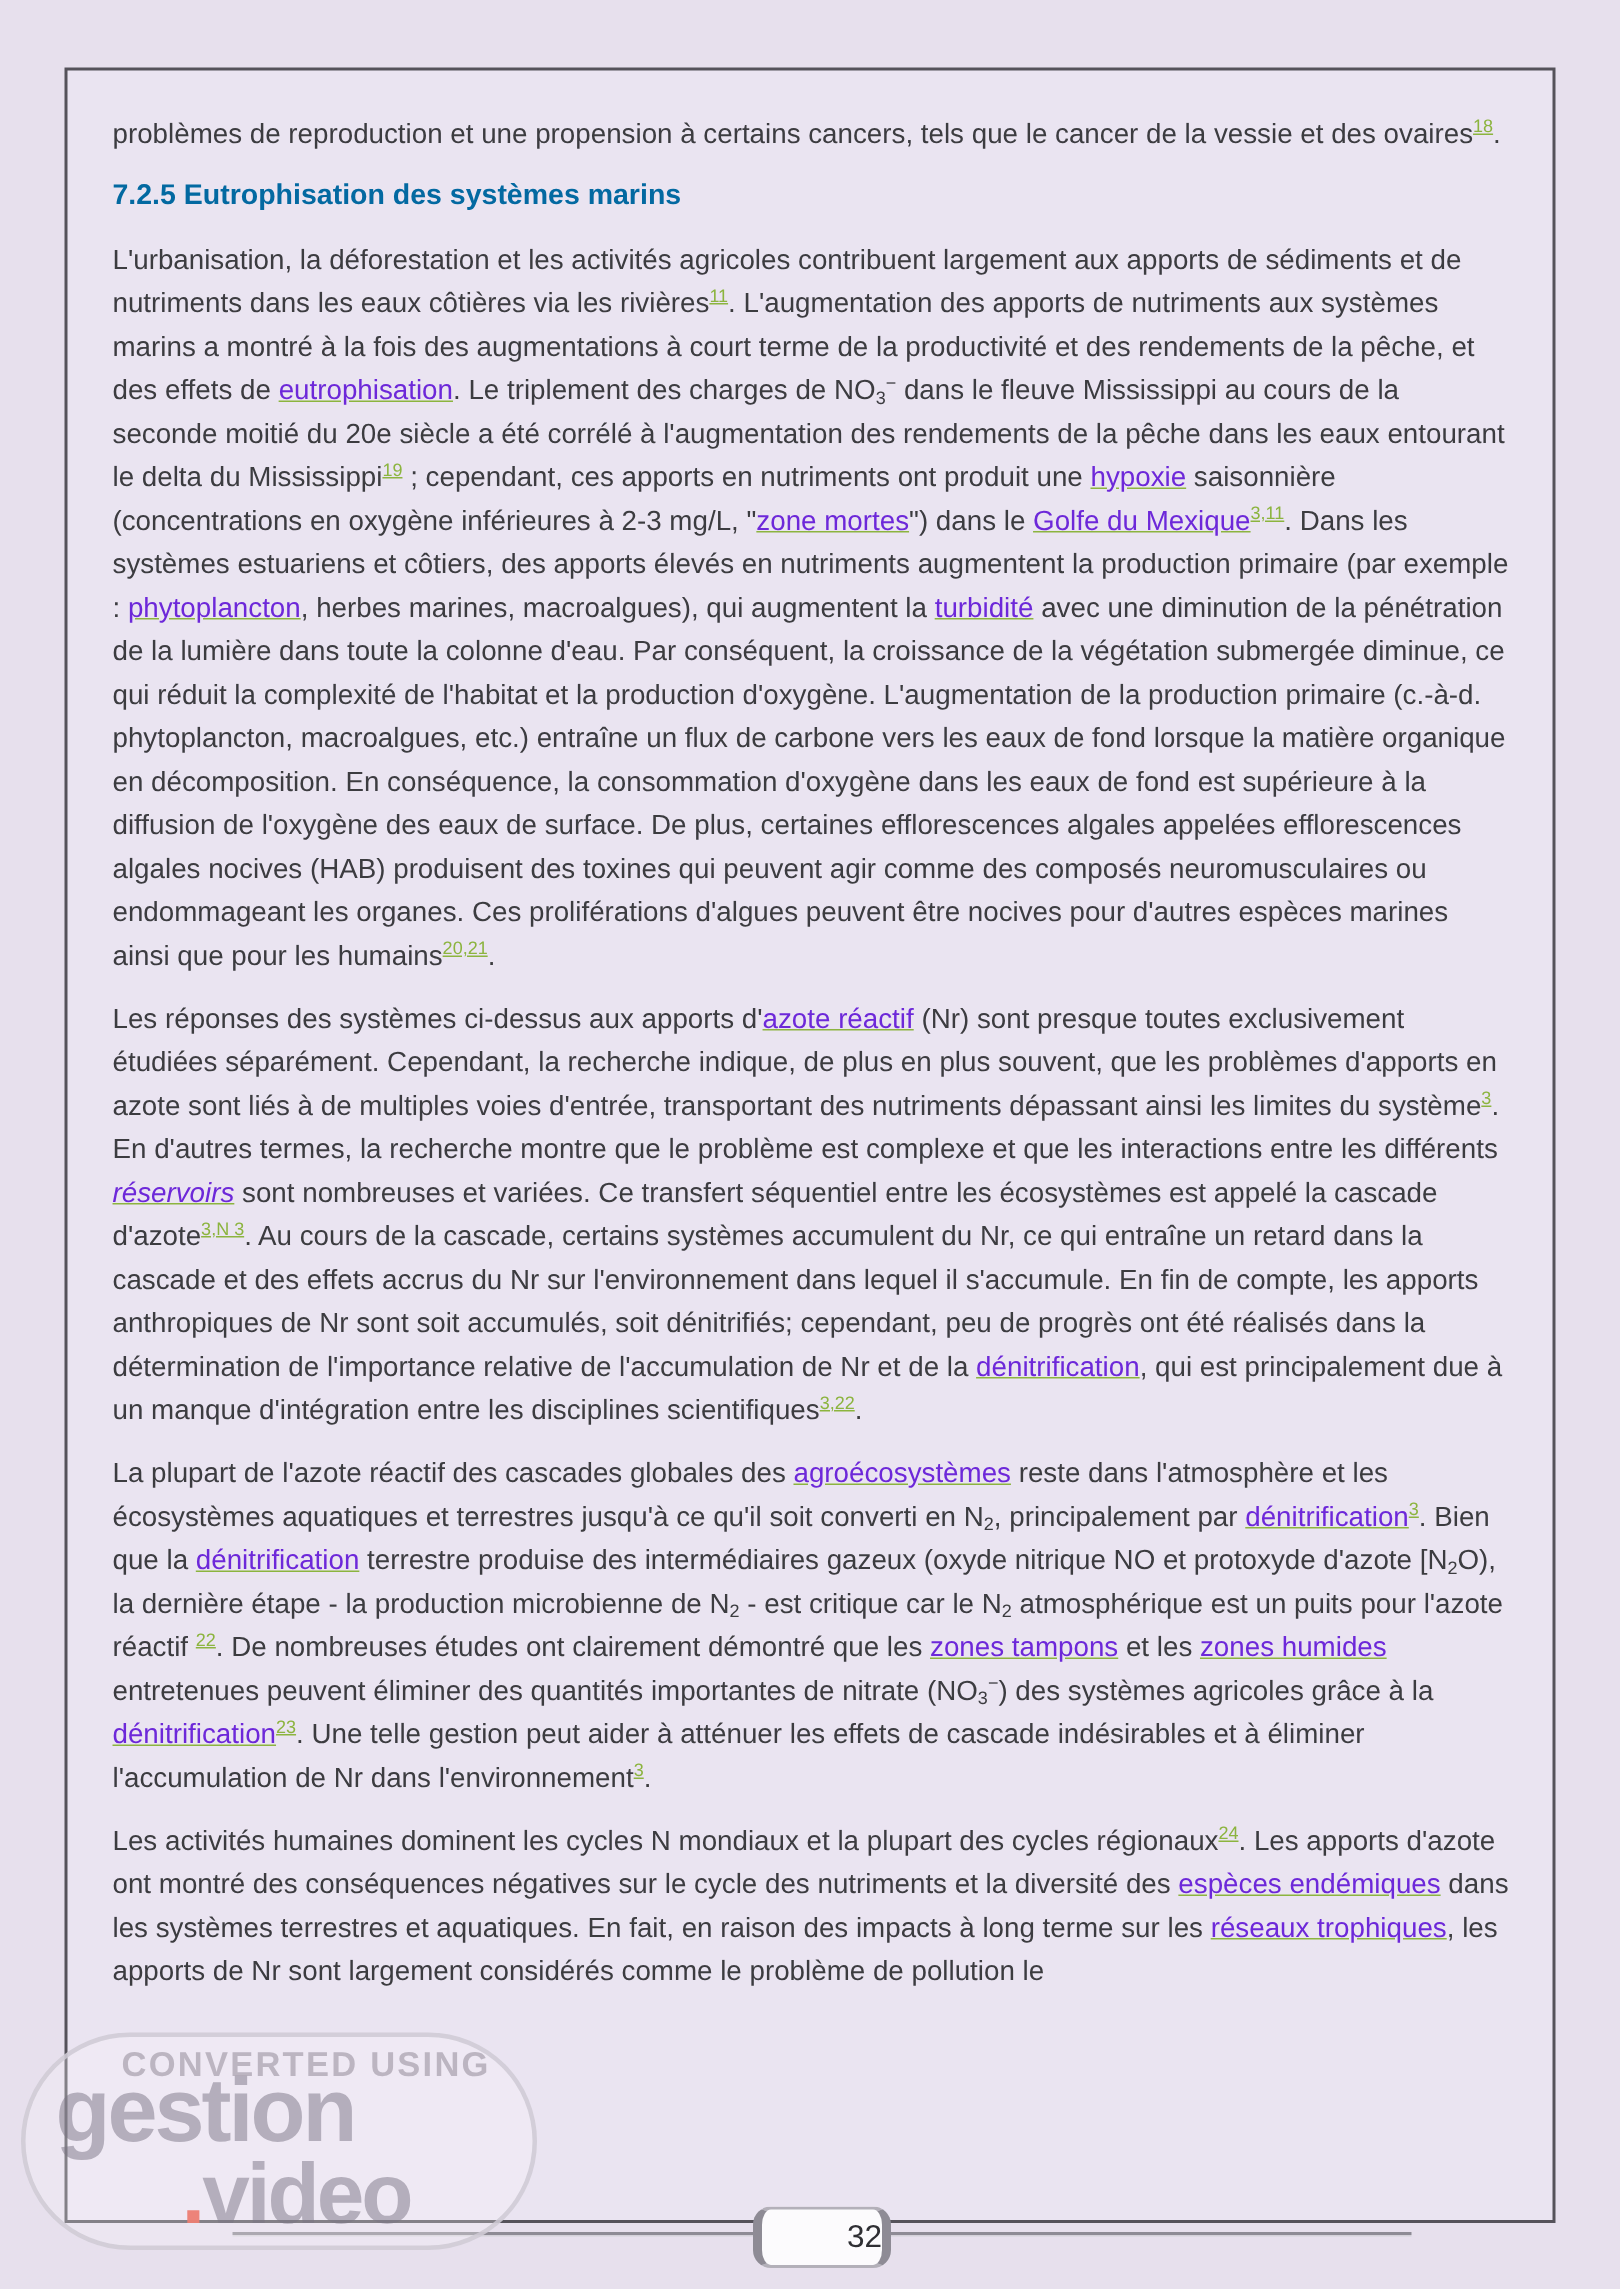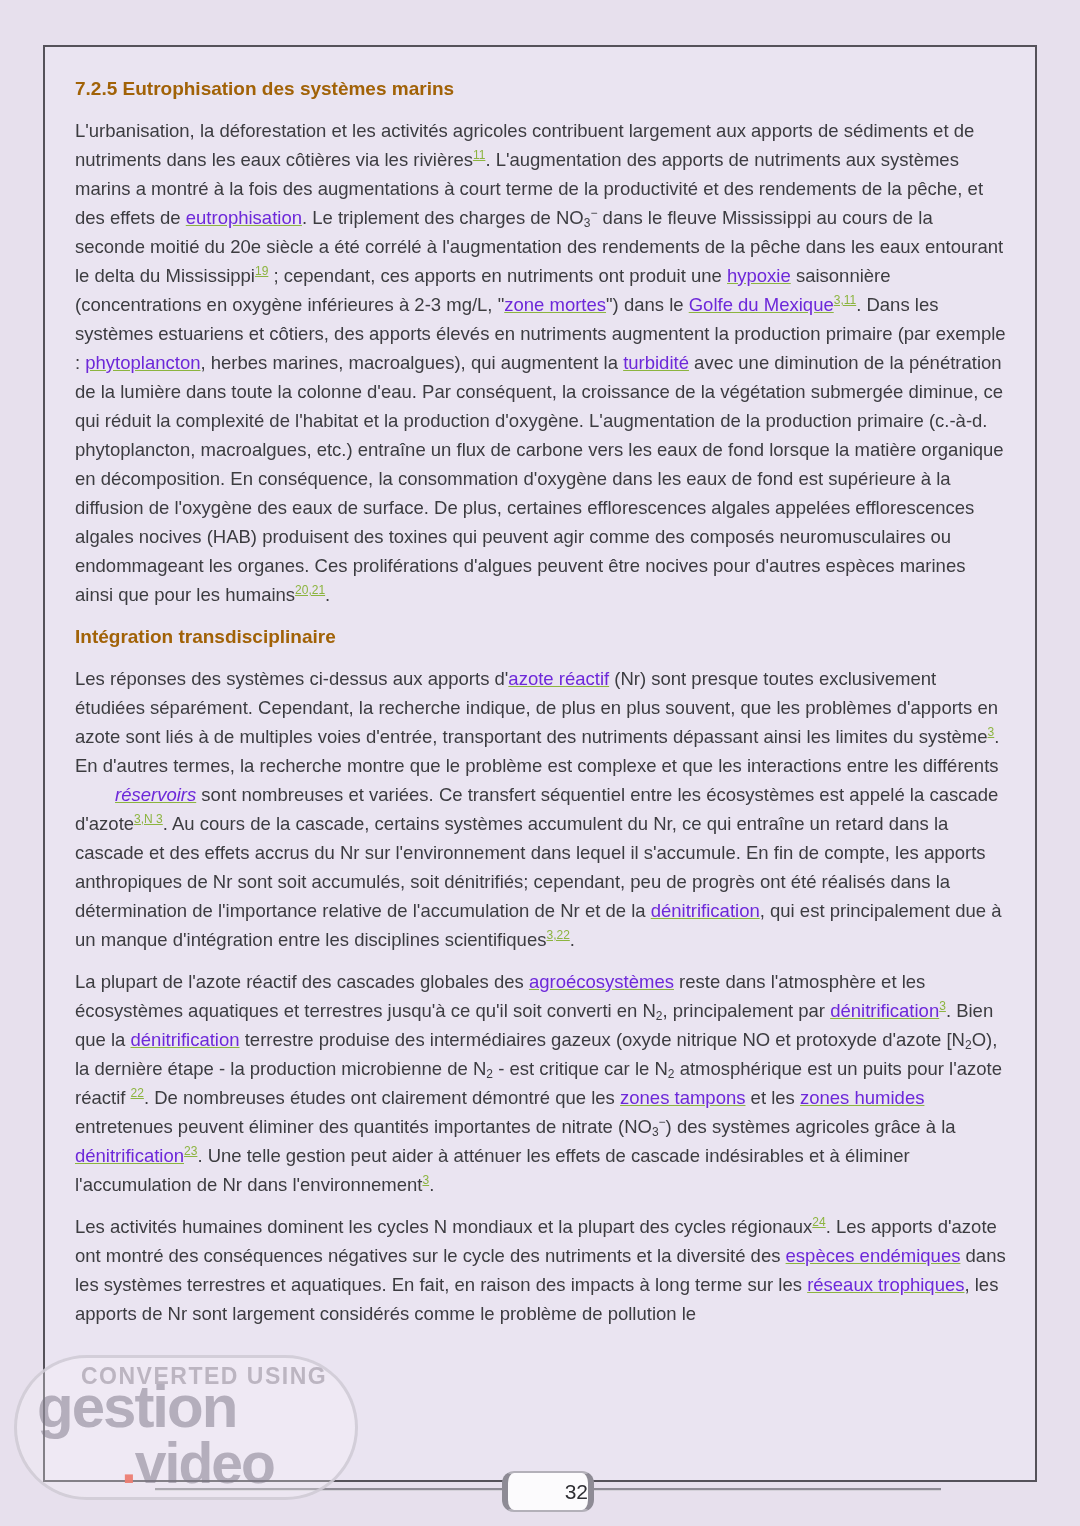--- a/index.html
+++ b/index.html
@@ -12,23 +12,23 @@
   }
   .page {
     position:absolute; left:43px; top:45px;
     width:994px; height:1437px;
     background:#eae4f1;
     border:2px solid #55525a;
     padding:27px 28px 0 30px;
   }
   .doc { color:#3c3c40; font-size:18.5px; line-height:29px; text-align:left; }
   .doc p { margin:0 0 13px 0; }
-  .doc h3 { font-size:19px; line-height:29px; margin:0 0 13px 0; color:#a16207; font-weight:700; }
+  .doc h3 { font-size:19px; line-height:29px; margin:0 0 13px 0; color:#0369a1; font-weight:700; }
   a.link { color:#6d28d9; text-decoration:underline; text-decoration-color:#8cb43f; cursor:pointer; }
-  a.link.italic { font-style:italic;margin-left:40px; }
+  a.link.italic { font-style:italic; }
   a.suplink {
     color:#8cb43f; text-decoration:underline; text-decoration-color:#8cb43f;
     font-size:12px; vertical-align:7px; line-height:0; cursor:pointer;
   }
   .sub { font-size:12px; vertical-align:-3px; line-height:0; }
   .sup { font-size:12px; vertical-align:7px; line-height:0; }
 
   .footer-rule {
     position:absolute; left:155px; top:1488px; width:786px; height:3px;
     border-top:2px solid #8e8b95; border-bottom:1px solid #d4d1d9;
@@ -66,23 +66,23 @@
     font-size:57px; font-weight:800; letter-spacing:-2px;
     color:rgba(122,115,131,0.5); white-space:nowrap;
   }
   .wm-dot { color:rgba(236,125,114,0.95); }
 </style>
 </head>
 <body>
 
 <div class="page">
   <div class="doc">
+      <p><span class="seg">problèmes de reproduction et une propension à certains cancers, tels que le cancer de la vessie et des ovaires</span><a class="suplink">18</a><span class="seg">.</span></p>
       <h3>7.2.5 Eutrophisation des systèmes marins</h3>
       <p><span class="seg">L'urbanisation, la déforestation et les activités agricoles contribuent largement aux apports de sédiments et de nutriments dans les eaux côtières via les rivières</span><a class="suplink">11</a><span class="seg">. L'augmentation des apports de nutriments aux systèmes marins a montré à la fois des augmentations à court terme de la productivité et des rendements de la pêche, et des effets de </span><a class="link">eutrophisation</a><span class="seg">. Le triplement des charges de NO</span><span class="sub">3</span><span class="sup">−</span><span class="seg"> dans le fleuve Mississippi au cours de la seconde moitié du 20e siècle a été corrélé à l'augmentation des rendements de la pêche dans les eaux entourant le delta du Mississippi</span><a class="suplink">19</a><span class="seg"> ; cependant, ces apports en nutriments ont produit une </span><a class="link">hypoxie</a><span class="seg"> saisonnière (concentrations en oxygène inférieures à 2-3 mg/L, "</span><a class="link">zone mortes</a><span class="seg">") dans le </span><a class="link">Golfe du Mexique</a><a class="suplink">3,11</a><span class="seg">. Dans les systèmes estuariens et côtiers, des apports élevés en nutriments augmentent la production primaire (par exemple : </span><a class="link">phytoplancton</a><span class="seg">, herbes marines, macroalgues), qui augmentent la </span><a class="link">turbidité</a><span class="seg"> avec une diminution de la pénétration de la lumière dans toute la colonne d'eau. Par conséquent, la croissance de la végétation submergée diminue, ce qui réduit la complexité de l'habitat et la production d'oxygène. L'augmentation de la production primaire (c.-à-d. phytoplancton, macroalgues, etc.) entraîne un flux de carbone vers les eaux de fond lorsque la matière organique en décomposition. En conséquence, la consommation d'oxygène dans les eaux de fond est supérieure à la diffusion de l'oxygène des eaux de surface. De plus, certaines efflorescences algales appelées efflorescences algales nocives (HAB) produisent des toxines qui peuvent agir comme des composés neuromusculaires ou endommageant les organes. Ces proliférations d'algues peuvent être nocives pour d'autres espèces marines ainsi que pour les humains</span><a class="suplink">20,21</a><span class="seg">.</span></p>
-      <h3>Intégration transdisciplinaire</h3>
       <p><span class="seg">Les réponses des systèmes ci-dessus aux apports d'</span><a class="link">azote réactif</a><span class="seg"> (Nr) sont presque toutes exclusivement étudiées séparément. Cependant, la recherche indique, de plus en plus souvent, que les problèmes d'apports en azote sont liés à de multiples voies d'entrée, transportant des nutriments dépassant ainsi les limites du système</span><a class="suplink">3</a><span class="seg">. En d'autres termes, la recherche montre que le problème est complexe et que les interactions entre les différents </span><a class="link italic">réservoirs</a><span class="seg"> sont nombreuses et variées. Ce transfert séquentiel entre les écosystèmes est appelé la cascade d'azote</span><a class="suplink">3,N 3</a><span class="seg">. Au cours de la cascade, certains systèmes accumulent du Nr, ce qui entraîne un retard dans la cascade et des effets accrus du Nr sur l'environnement dans lequel il s'accumule. En fin de compte, les apports anthropiques de Nr sont soit accumulés, soit dénitrifiés; cependant, peu de progrès ont été réalisés dans la détermination de l'importance relative de l'accumulation de Nr et de la </span><a class="link">dénitrification</a><span class="seg">, qui est principalement due à un manque d'intégration entre les disciplines scientifiques</span><a class="suplink">3,22</a><span class="seg">.</span></p>
       <p><span class="seg">La plupart de l'azote réactif des cascades globales des </span><a class="link">agroécosystèmes</a><span class="seg"> reste dans l'atmosphère et les écosystèmes aquatiques et terrestres jusqu'à ce qu'il soit converti en N</span><span class="sub">2</span><span class="seg">, principalement par </span><a class="link">dénitrification</a><a class="suplink">3</a><span class="seg">. Bien que la </span><a class="link">dénitrification</a><span class="seg"> terrestre produise des intermédiaires gazeux (oxyde nitrique NO et protoxyde d'azote [N</span><span class="sub">2</span><span class="seg">O), la dernière étape - la production microbienne de N</span><span class="sub">2</span><span class="seg"> - est critique car le N</span><span class="sub">2</span><span class="seg"> atmosphérique est un puits pour l'azote réactif </span><a class="suplink">22</a><span class="seg">. De nombreuses études ont clairement démontré que les </span><a class="link">zones tampons</a><span class="seg"> et les </span><a class="link">zones humides</a><span class="seg"> entretenues peuvent éliminer des quantités importantes de nitrate (NO</span><span class="sub">3</span><span class="sup">−</span><span class="seg">) des systèmes agricoles grâce à la </span><a class="link">dénitrification</a><a class="suplink">23</a><span class="seg">. Une telle gestion peut aider à atténuer les effets de cascade indésirables et à éliminer l'accumulation de Nr dans l'environnement</span><a class="suplink">3</a><span class="seg">.</span></p>
       <p><span class="seg">Les activités humaines dominent les cycles N mondiaux et la plupart des cycles régionaux</span><a class="suplink">24</a><span class="seg">. Les apports d'azote ont montré des conséquences négatives sur le cycle des nutriments et la diversité des </span><a class="link">espèces endémiques</a><span class="seg"> dans les systèmes terrestres et aquatiques. En fait, en raison des impacts à long terme sur les </span><a class="link">réseaux trophiques</a><span class="seg">, les apports de Nr sont largement considérés comme le problème de pollution le</span></p>
     </div>
 </div>
 
 <div class="footer-rule"></div>
 <div class="page-num-box">
   <span>32</span>
 </div>

